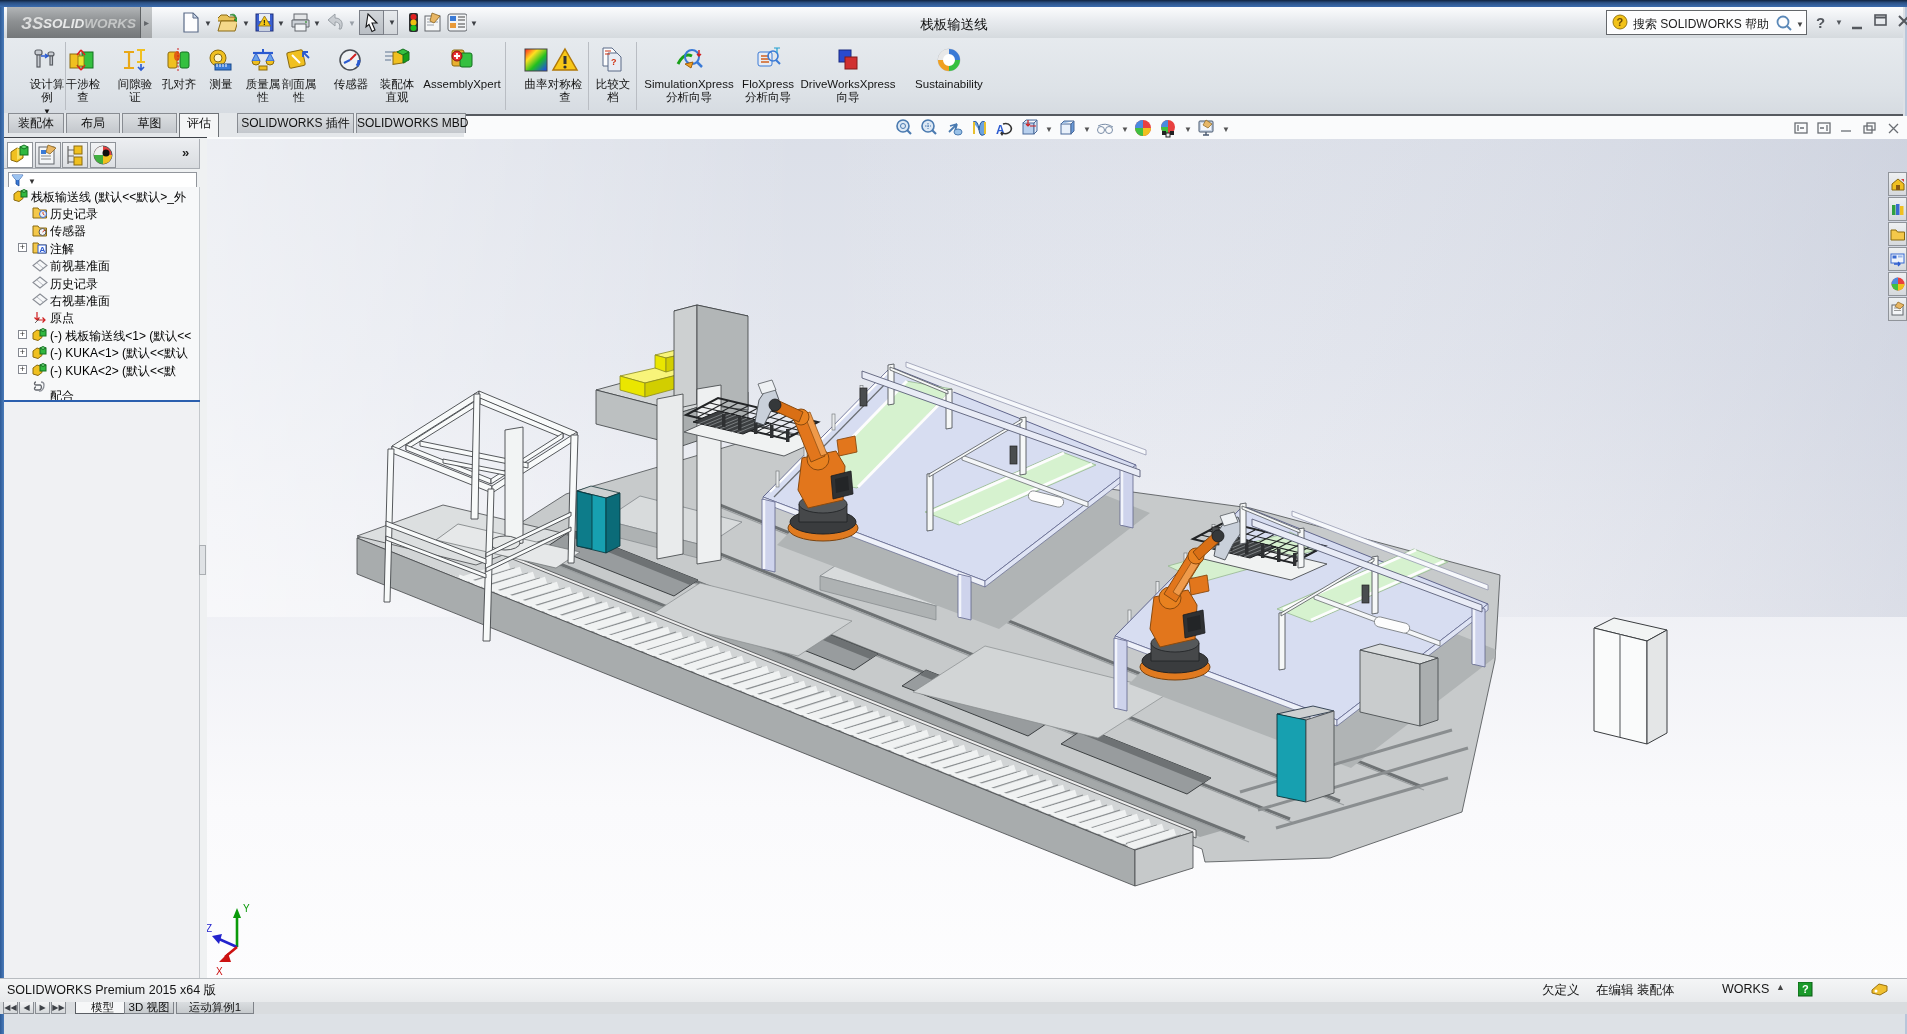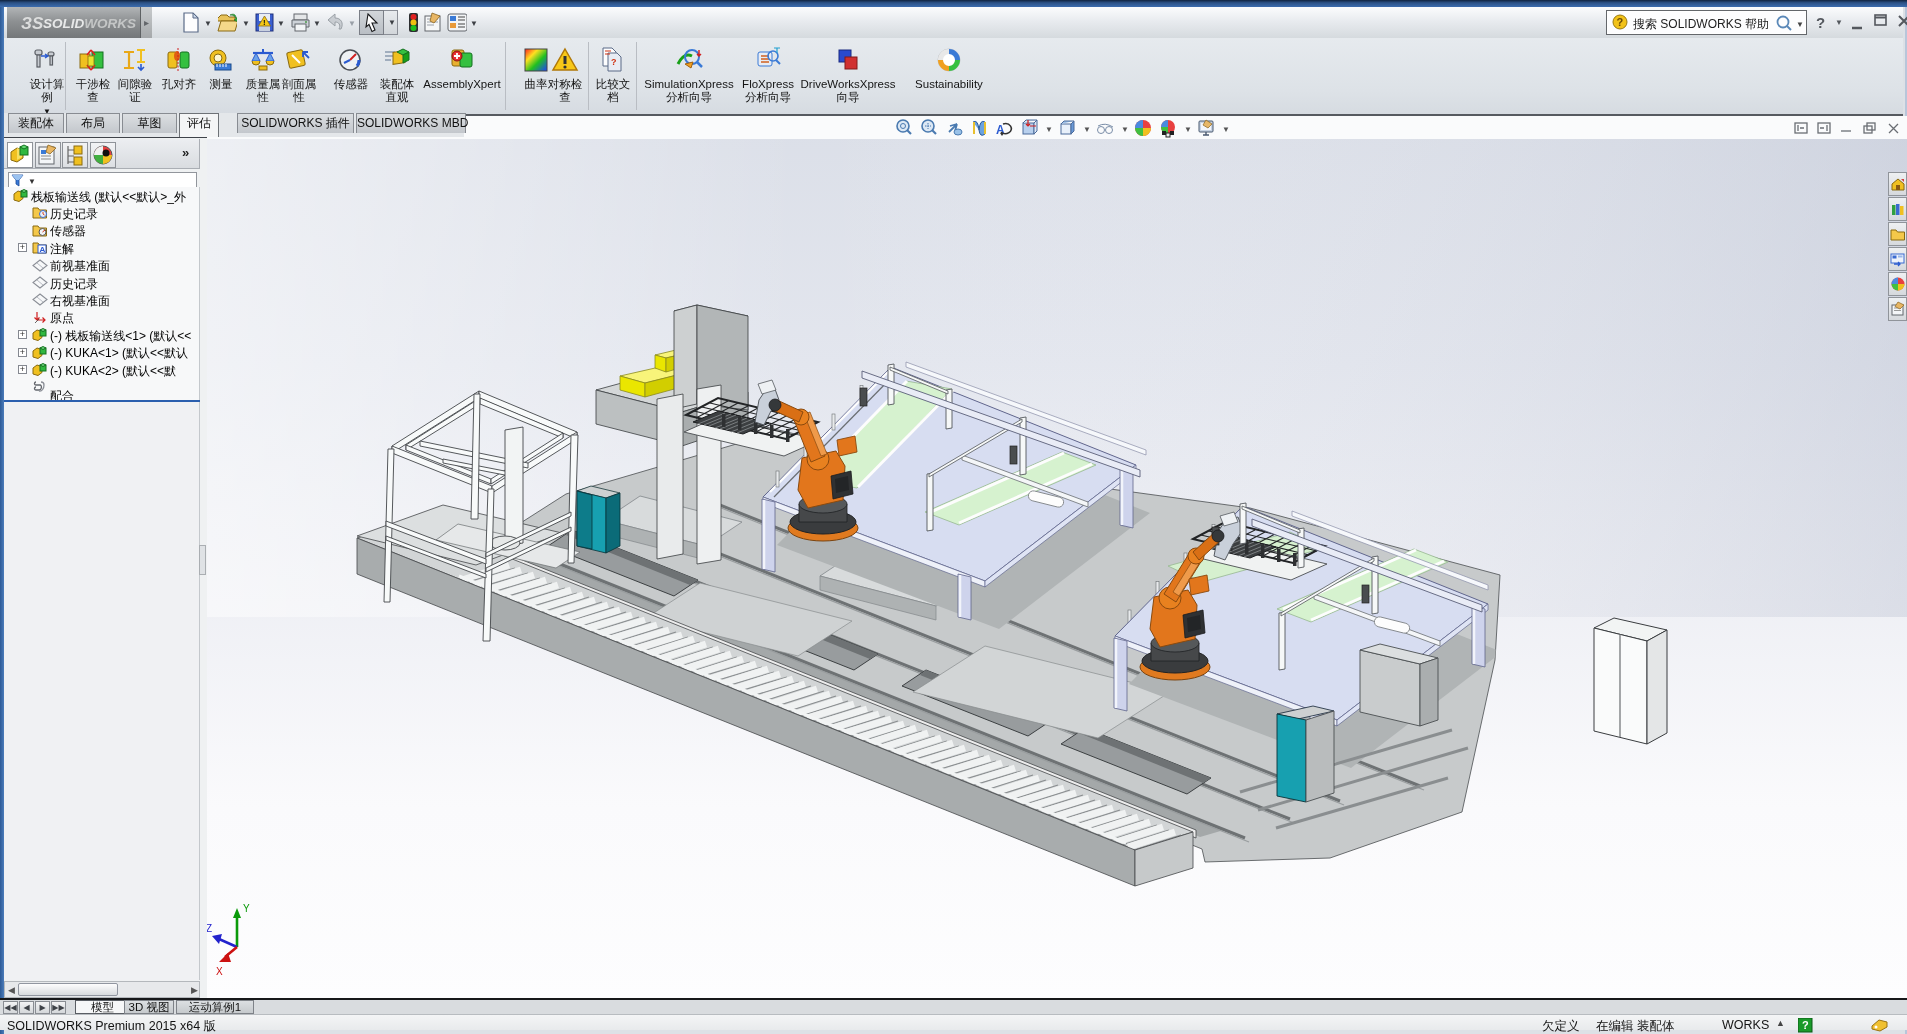--- a/index.html
+++ b/index.html
@@ -52,21 +52,21 @@
 #vpwhite{left:207px;top:116px;width:1700px;height:23px;background:#fafbfc}
 
 #rtabs{z-index:6;left:1888px;top:172px;width:19px;height:150px}
 .rtab{position:absolute;left:0;width:19px;height:24px;background:linear-gradient(#eef0f2,#d6d9dd);border:1px solid #90949a}
 
 #mtabs{left:0;top:998px;width:1907px;height:16px;background:#d9dcdf;border-top:2px solid #17181a}
 .nav{position:absolute;top:1px;width:15px;height:13px;background:linear-gradient(#f2f3f4,#d4d7da);border:1px solid #898d93;color:#3e4248;font-size:8px;text-align:center;line-height:12px}
 .mtab{position:absolute;top:0;height:14px;background:linear-gradient(#dcdfe2,#c6cacd);border:1px solid #7e8288;font-size:11.5px;text-align:center;line-height:13px;color:#111}
 .mtab.act{background:#f6f7f8;border-color:#5a5e64}
 
-#status{left:0;top:1014px;width:1907px;height:16px;background:linear-gradient(#f4f5f6,#e8eaec);border-top:1px solid #b8bcc0;font-size:12.5px;color:#141414}
+#status{left:0;top:978px;width:1907px;height:24px;background:linear-gradient(#f4f5f6,#e8eaec);border-top:1px solid #b8bcc0;font-size:12.5px;color:#141414}
 #status span{position:absolute;top:3px}
 svg{display:block}
 </style></head><body>
 <div id="win">
 <div class="abs" id="topband"></div>
 <div class="abs" id="lborder"></div>
 <div class="abs" id="rborder"></div>
 
 <div class="abs" id="menubar">
  <div class="abs" id="logo">
@@ -125,20 +125,21 @@
         <path d="M9,1 l8,3 -6,7 -4,-2 z" fill="#e8b664" stroke="#8a6420" stroke-width="0.8"></path>
       </svg>
  <svg class="abs ti" style="left:443px">
         <rect x="1" y="2" width="19" height="17" rx="2" fill="#f2f4f6" stroke="#63676d"></rect>
         <rect x="3" y="4" width="6" height="5" fill="#3a7ad6"></rect>
         <path d="M11,5 h7 M11,8 h7" stroke="#444" stroke-width="1.2"></path>
         <rect x="3" y="11" width="6" height="5" fill="#e89a3a"></rect>
         <path d="M11,12 h7 M11,15 h7" stroke="#444" stroke-width="1.2"></path>
       </svg>
  <div class="abs dd" style="left:466px">▼</div>
+ <div class="abs" id="title">栈板输送线</div>
  <div class="abs" id="searchbox">
    <svg class="abs" style="left:4px;top:3px" width="18" height="18">
           <circle cx="9" cy="8" r="7" fill="#f2c218" stroke="#9a7a10"></circle>
           <text x="5.5" y="12" font-size="11" font-weight="700" fill="#6a4a08">?</text>
         </svg>
    <span>搜索 SOLIDWORKS 帮助</span>
    <svg class="abs" style="left:168px;top:3px" width="18" height="18">
           <circle cx="8" cy="8" r="5.5" fill="none" stroke="#5a88b8" stroke-width="1.8"></circle>
           <path d="M12,12 l4,4" stroke="#5a88b8" stroke-width="2"></path>
         </svg>
@@ -173,21 +174,21 @@
             <rect x="17" y="8" width="6" height="4" rx="2"></rect>
             <rect x="19" y="12" width="2.5" height="9"></rect>
           </g>
           <path d="M10,12 h6 m-2,-2 l3,2 -3,2" stroke="#2a5ad0" stroke-width="1.4" fill="none"></path>
         </svg>
         <div>设计算</div>
         <div>例</div>
         <div><span style="font-size:8px">▼</span></div>
       </div>
 <div class="rsep" style="left:61px"></div>
-<div class="rbtn" style="left:68px;width:42px">
+<div class="rbtn" style="left:58px;width:42px">
         <svg class="ric" width="32" height="32" viewBox="0 0 32 32">
           <rect x="3" y="10" width="10" height="14" fill="#f0c020" stroke="#8a6a10"></rect>
           <rect x="15" y="8" width="11" height="16" fill="#35c040" stroke="#157020"></rect>
           <path d="M14,6 l-4,5 m4,-5 l4,5 M14,26 l-4,-5 m4,5 l4,-5" stroke="#e02020" stroke-width="1.6" fill="none"></path>
           <rect x="11" y="12" width="6" height="10" fill="#e8e430" stroke="#8a6a10" stroke-width="0.8"></rect>
         </svg>
         <div>干涉检</div>
         <div>查</div>
       </div>
 <div class="rbtn" style="left:110px;width:42px">

